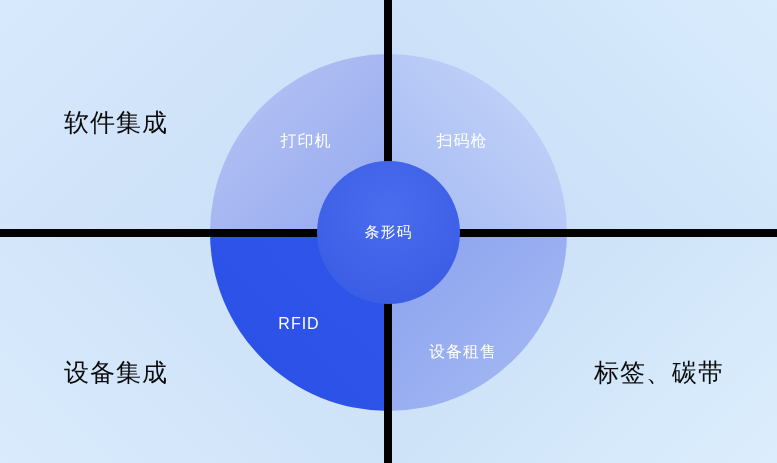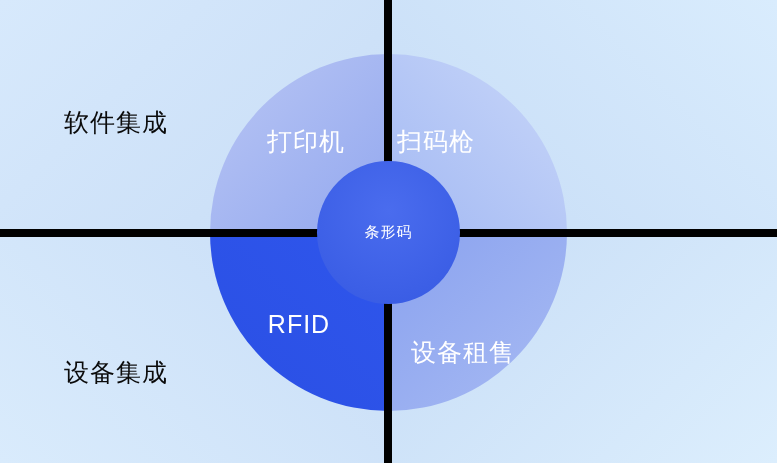--- a/index.html
+++ b/index.html
@@ -63,26 +63,26 @@
     color: #ffffff;
     font-size: 15px;
     letter-spacing: 1px;
   }
 
   
   .ring-label {
     position: absolute;
     transform: translate(-50%, -50%);
     color: #ffffff;
-    font-size: 25px;
+    font-size: 16px;
     letter-spacing: 1px;
     white-space: nowrap;
   }
   .ring-label.tl { left: 306px; top: 141px; }
-  .ring-label.tr { left: 436px; top: 141px; }
+  .ring-label.tr { left: 462px; top: 141px; }
   .ring-label.bl { left: 299px; top: 324px; }
   .ring-label.br { left: 463px; top: 324px; margin-top: 28px; }
 
   
   .corner-label {
     position: absolute;
     color: #0b0b0b;
     font-size: 25px;
     letter-spacing: 1px;
     white-space: nowrap;
@@ -116,14 +116,15 @@
     <span class="label">条形码</span>
   </div>
 
   <div class="ring-label tl">打印机</div>
   <div class="ring-label tr">扫码枪</div>
   <div class="ring-label bl">RFID</div>
   <div class="ring-label br">设备租售</div>
 
   <div class="corner-label tl">软件集成</div>
   <div class="corner-label bl">设备集成</div>
+  <div class="corner-label br">标签、碳带</div>
 
 </div>
 
 </body></html>

